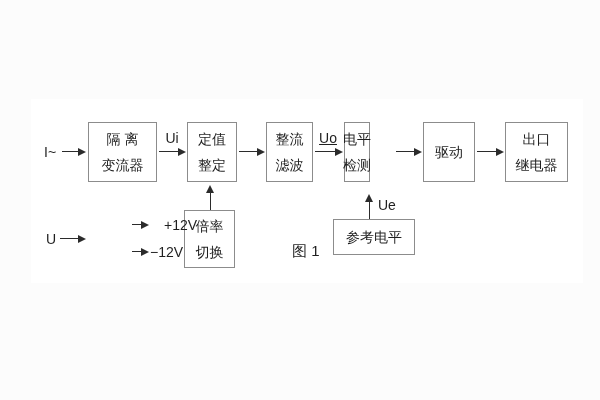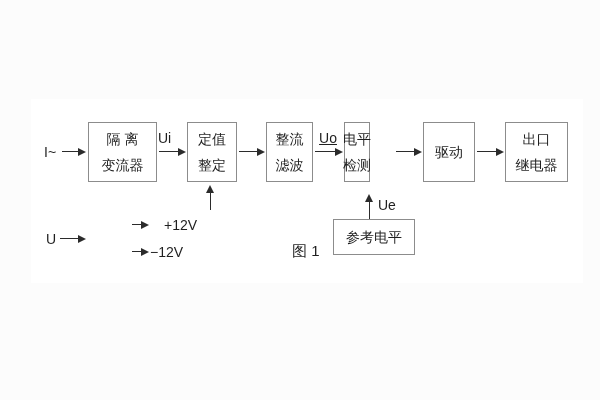--- a/index.html
+++ b/index.html
@@ -51,21 +51,21 @@
   #b-rectify    { left: 266px; top: 122px; width: 47px; height: 60px; }
   #b-level      { left: 344px; top: 122px; width: 26px; height: 60px; }
   #b-drive      { left: 423px; top: 122px; width: 52px; height: 60px; }
   #b-relay      { left: 505px; top: 122px; width: 63px; height: 60px; }
   
   #b-power      { left: 88px;  top: 208px; width: 44px; height: 61px; }
   #b-ratio      { left: 184px; top: 210px; width: 51px; height: 58px; }
   #b-reference  { left: 333px; top: 219px; width: 82px; height: 36px; align-items: center; }
   
   #l-icurrent { left: 44px;  top: 145px; }
-  #l-ui       { left: 158px; top: 131px; width: 28px; text-align: left; }
+  #l-ui       { left: 158px; top: 131px; width: 28px; text-align: center; }
   #l-uo       { left: 314px; top: 131px; width: 28px; text-align: center; text-decoration: underline; }
   #l-uvolt    { left: 46px;  top: 232px; }
   #l-p12      { left: 164px; top: 218px; }
   #l-m12      { left: 150px; top: 245px; }
   #l-ue       { left: 378px; top: 198px; }
   #l-caption  { left: 292px; top: 243px; font-size: 15px; }
 </style>
 </head>
 <body>
 
@@ -89,20 +89,24 @@
     <span>检测</span>
   </div>
   <div class="box" id="b-drive">
     <span>驱动</span>
   </div>
   <div class="box" id="b-relay">
     <span>出口</span>
     <span>继电器</span>
   </div>
 
+  <div class="box" id="b-ratio">
+    <span>倍率</span>
+    <span>切换</span>
+  </div>
   <div class="box" id="b-reference">
     <span>参考电平</span>
   </div>
 
   <span class="lbl" id="l-icurrent">I~</span>
   <span class="lbl" id="l-ui">Ui</span>
   <span class="lbl" id="l-uo">Uo</span>
   <span class="lbl" id="l-uvolt">U</span>
   <span class="lbl" id="l-p12">+12V</span>
   <span class="lbl" id="l-m12">−12V</span>

